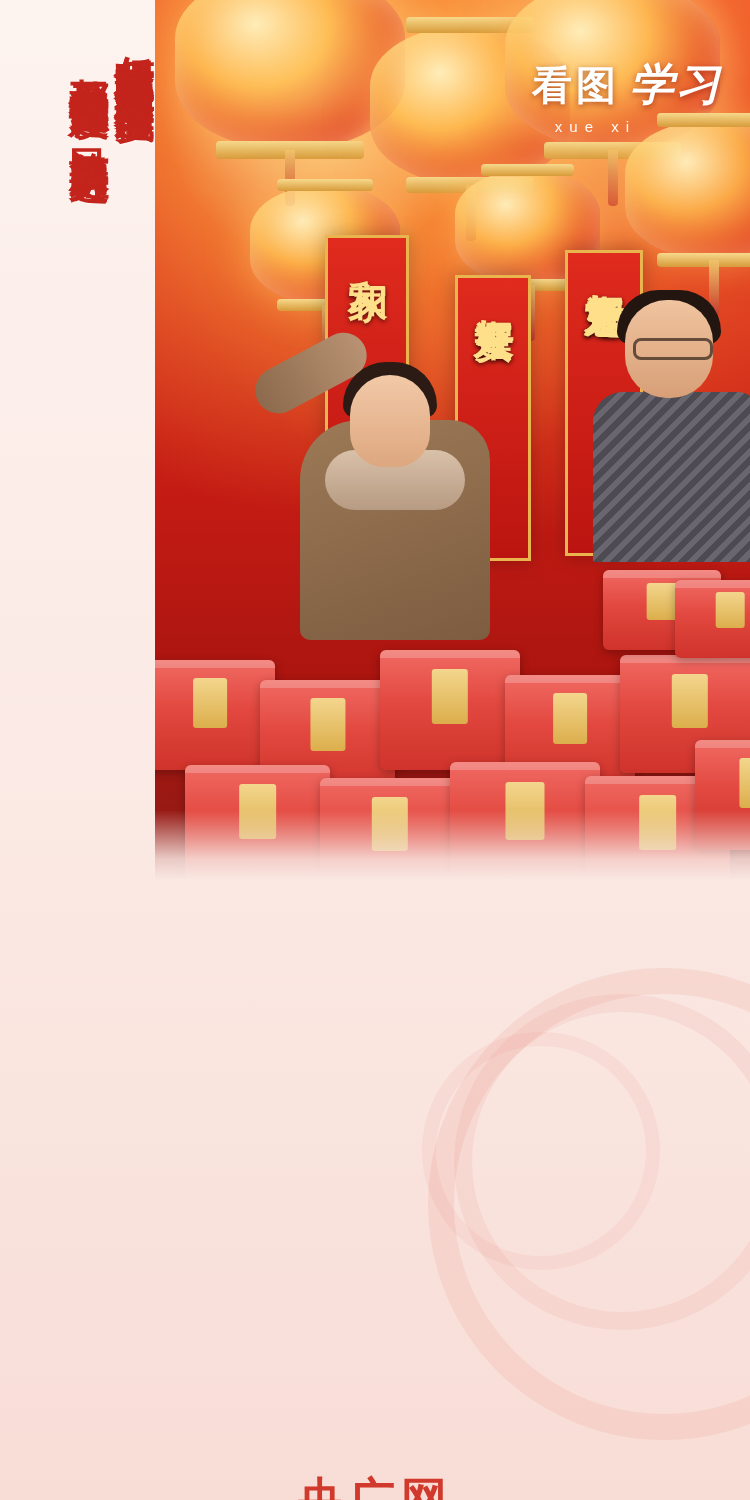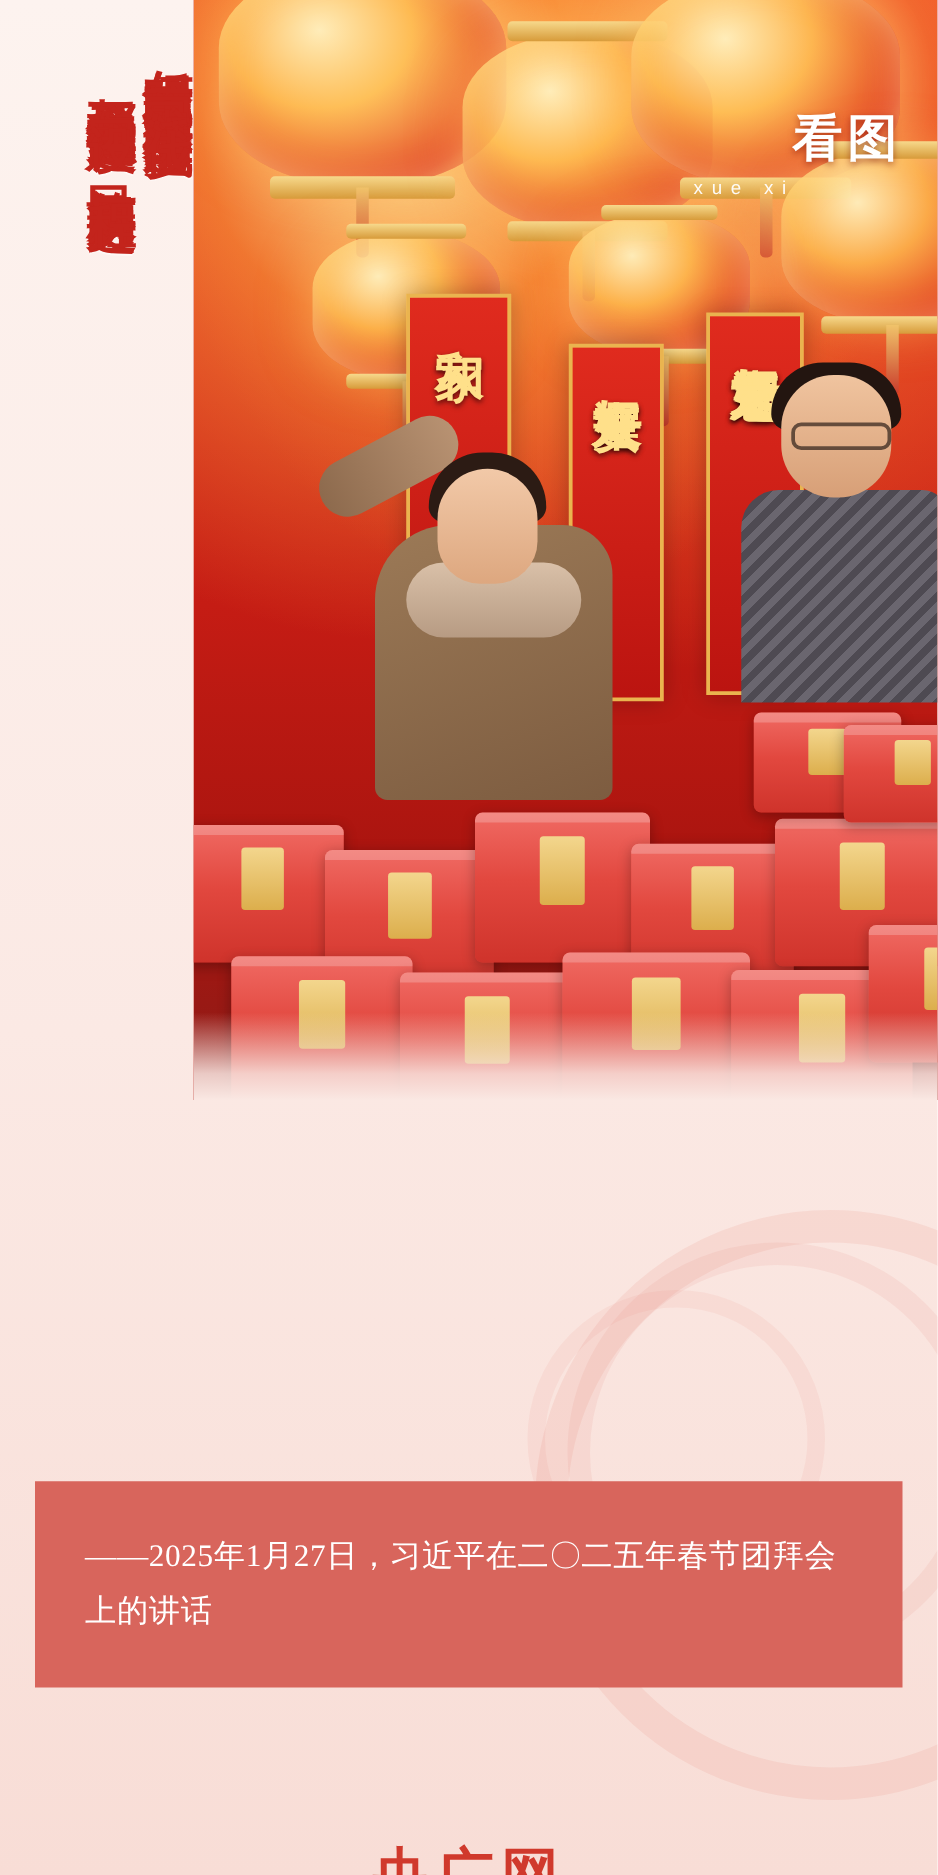--- a/index.html
+++ b/index.html
@@ -228,21 +228,20 @@
     background: linear-gradient(180deg, rgba(250,230,225,0) 0%, rgba(250,232,227,0.85) 70%, #fae8e3 100%);
   }
 
   
   .kt-logo {
     position: absolute;
     right: 28px; top: 55px;
     text-align: right;
     z-index: 6;
     color: #ffffff;
-    margin-top: 28px;
   }
   .kt-logo .kt-main {
     font-family: "Liberation Serif", serif;
     font-weight: bold;
     font-size: 40px;
     letter-spacing: 4px;
     text-shadow: 0 2px 6px rgba(120,10,5,0.55);
   }
   .kt-logo .kt-script {
     font-family: "Liberation Serif", serif;
@@ -396,27 +395,25 @@
       <div class="gbox" style="left:540px; top:190px; width:120px; height:110px;"></div>
       <div class="gbox" style="left:448px; top:20px;  width:118px; height:80px;"></div>
       <div class="gbox" style="left:520px; top:30px;  width:110px; height:78px;"></div>
     </div>
 
     <div class="fade"></div>
 
     <div class="kt-logo">
       <div class="kt-row">
         <span class="kt-main">看图</span>
+        <span class="kt-script">学习</span>
       </div>
       <div class="kt-pinyin">xue xi</div>
     </div>
   </div>
 
 
-  <div class="attribution">
-    <div class="attr-text">——2025年1月27日，习近平在二〇二五年春节团拜会上的讲话</div>
-  </div>
 
   <div class="footer">
     <div class="brand">央广网</div>
   </div>
 
 </div>
 
 </body></html>

